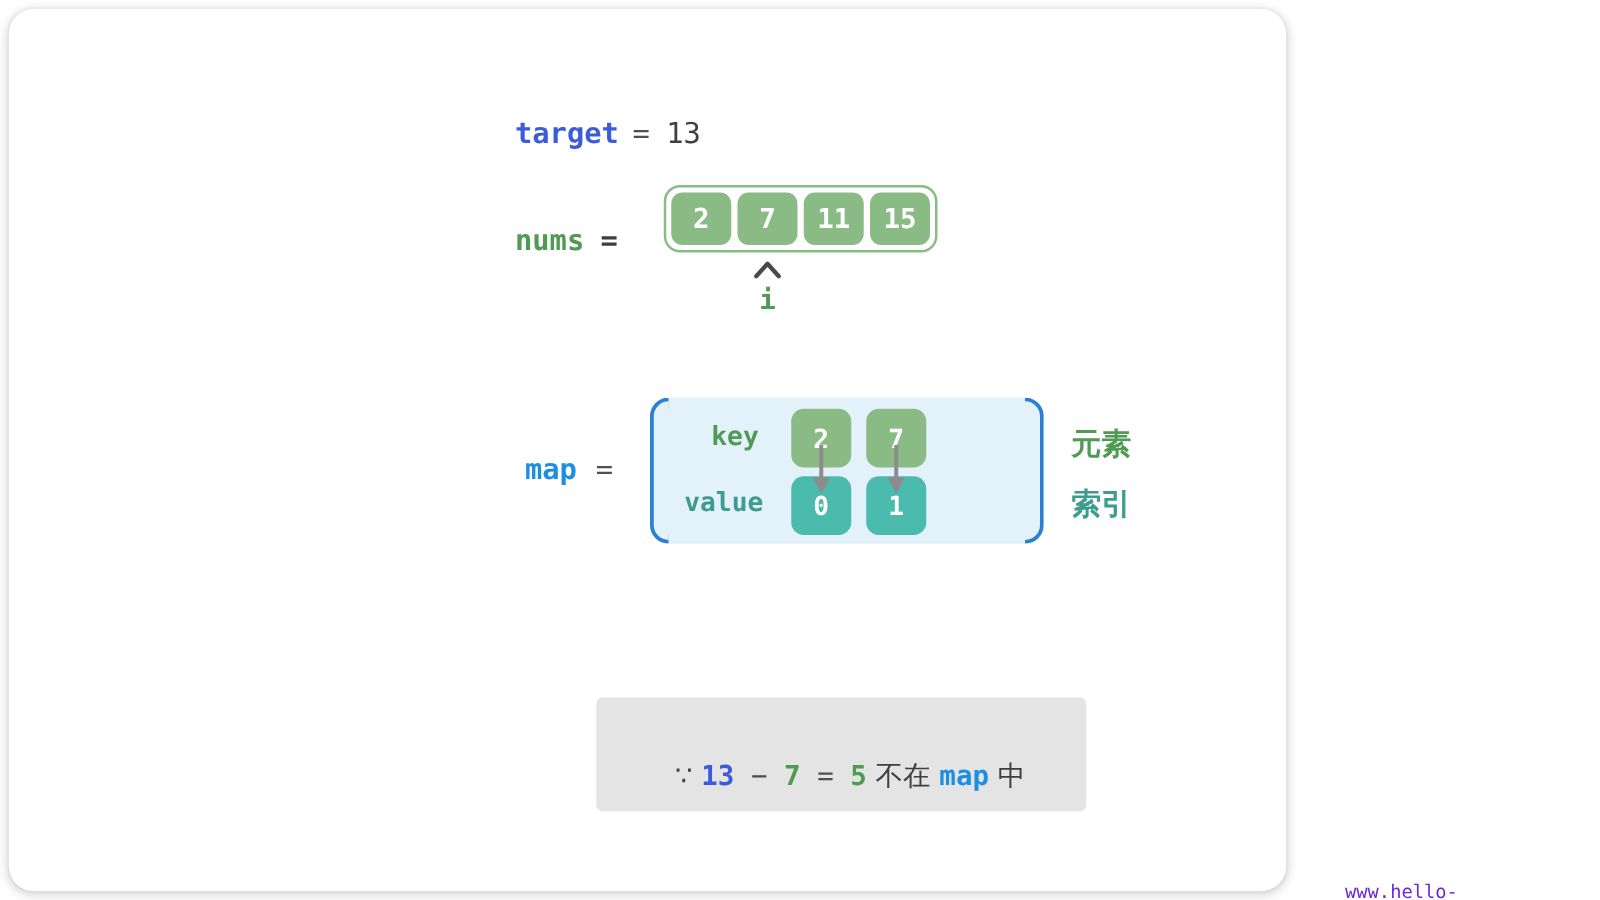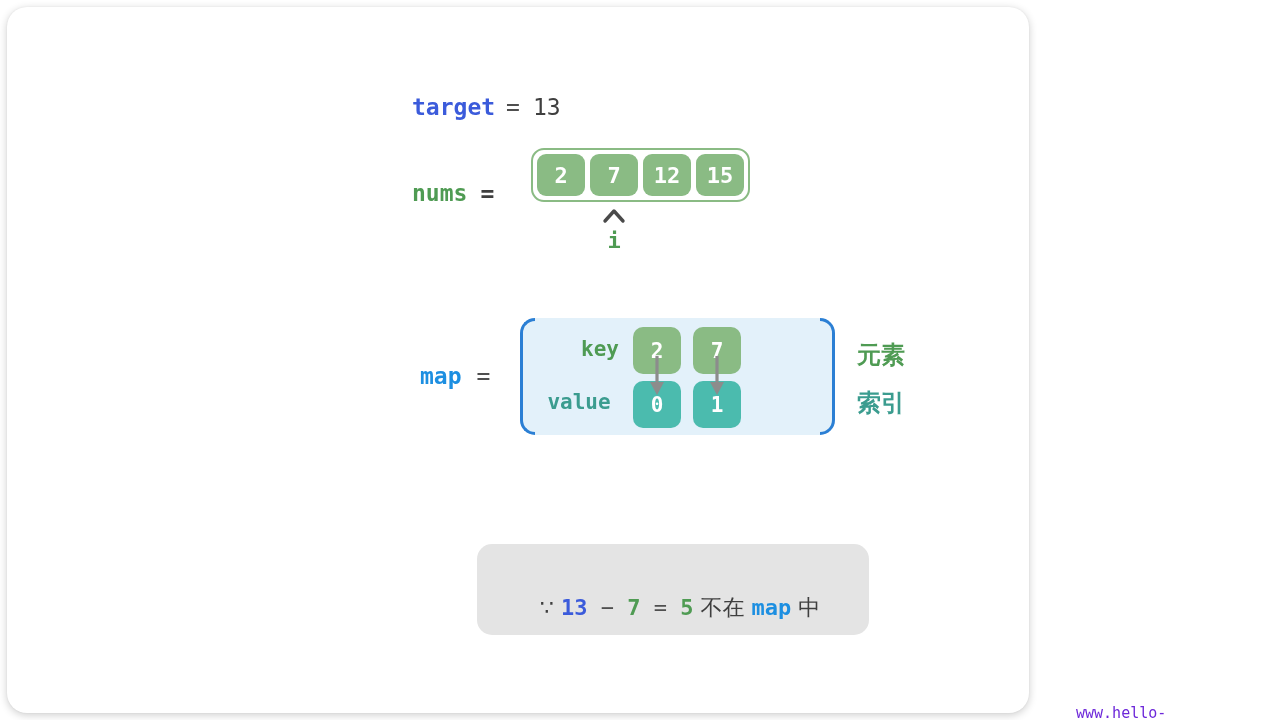--- a/index.html
+++ b/index.html
@@ -60,42 +60,42 @@
     left: 520px; top: 318px; width: 315px; height: 117px;
     background: #e3f1fa; border-radius: 16px;
   }
   .bracket {
     top: 318px; width: 15px; height: 117px; box-sizing: border-box;
     border: 3px solid #2b7fd4;
   }
   .bracket.bl { left: 520px; border-right: none; border-radius: 16px 0 0 16px; }
   .bracket.br { left: 820px; border-left:  none; border-radius: 0 16px 16px 0; }
   .kv-label { width: 72px; text-align: center; font-size: 21px; }
-  .key-label   { left: 564px; top: 337px; }
+  .key-label   { left: 552px; top: 337px; }
   .value-label { left: 543px; top: 390px; }
   .mcell {
     width: 48px; height: 47px; border-radius: 10px;
     color: #ffffff; font-family: "DejaVu Sans Mono", monospace;
     font-weight: bold; font-size: 21px;
     display: flex; align-items: center; justify-content: center;
   }
   .kcell { background: #8abb84; top: 327px; }
   .vcell { background: #4bbbae; top: 381px; }
   .c0 { left: 633px; } .c1 { left: 693px; }
   .arrows { left: 520px; top: 318px; pointer-events: none; }
   .legend { left: 857px; font-size: 24px; font-weight: bold; }
   .legend.el { top: 339px; }
   .legend.ix { top: 387px; text-align: right; }
 
   
   .caption { left: 492px; top: 510px; font-size: 23px; white-space: pre; }
   .caption .code { font-size: 22px; }
   .note-box {
-    left: 477px; top: 544px; width: 392px; height: 91px;
-    box-sizing: border-box; background: #e4e4e4; border-radius: 15px;
+    left: 477px; top: 558px; width: 392px; height: 91px;
+    box-sizing: border-box; background: #e4e4e4; border-radius: 5px;
     padding: 8px 0 0 21px;
   }
   .note-line { font-size: 22px; line-height: 37px; white-space: pre; }
   .note-line .tok { font-size: 22px; }
 
   .watermark {
     left: 1076px; top: 704px; font-size: 15px; color: #6d28d9;
   }
 </style>
 </head>
@@ -107,21 +107,21 @@
   <div class="abs target-line">
     <span class="mono b indigo">target</span><span class="mono sep eq">=</span><span class="mono dark val">13</span>
   </div>
 
   <div class="abs nums-label">
     <span class="mono b green">nums</span><span class="mono b dark eq">=</span>
   </div>
   <div class="abs array">
     <div class="acell">2</div>
     <div class="acell">7</div>
-    <div class="acell">12</div>
+    <div class="acell">11</div>
     <div class="acell">15</div>
   </div>
   <svg class="abs caret" width="26" height="16" viewBox="0 0 26 16">
     <path d="M4 13 L13 3 L22 13" fill="none" stroke="#4a4a4a" stroke-width="3.4" stroke-linecap="round" stroke-linejoin="round"></path>
   </svg>
   <div class="abs i-label mono b green">i</div>
 
   <div class="abs map-label">
     <span class="mono b azure">map</span><span class="mono sep eq">=</span>
   </div>

